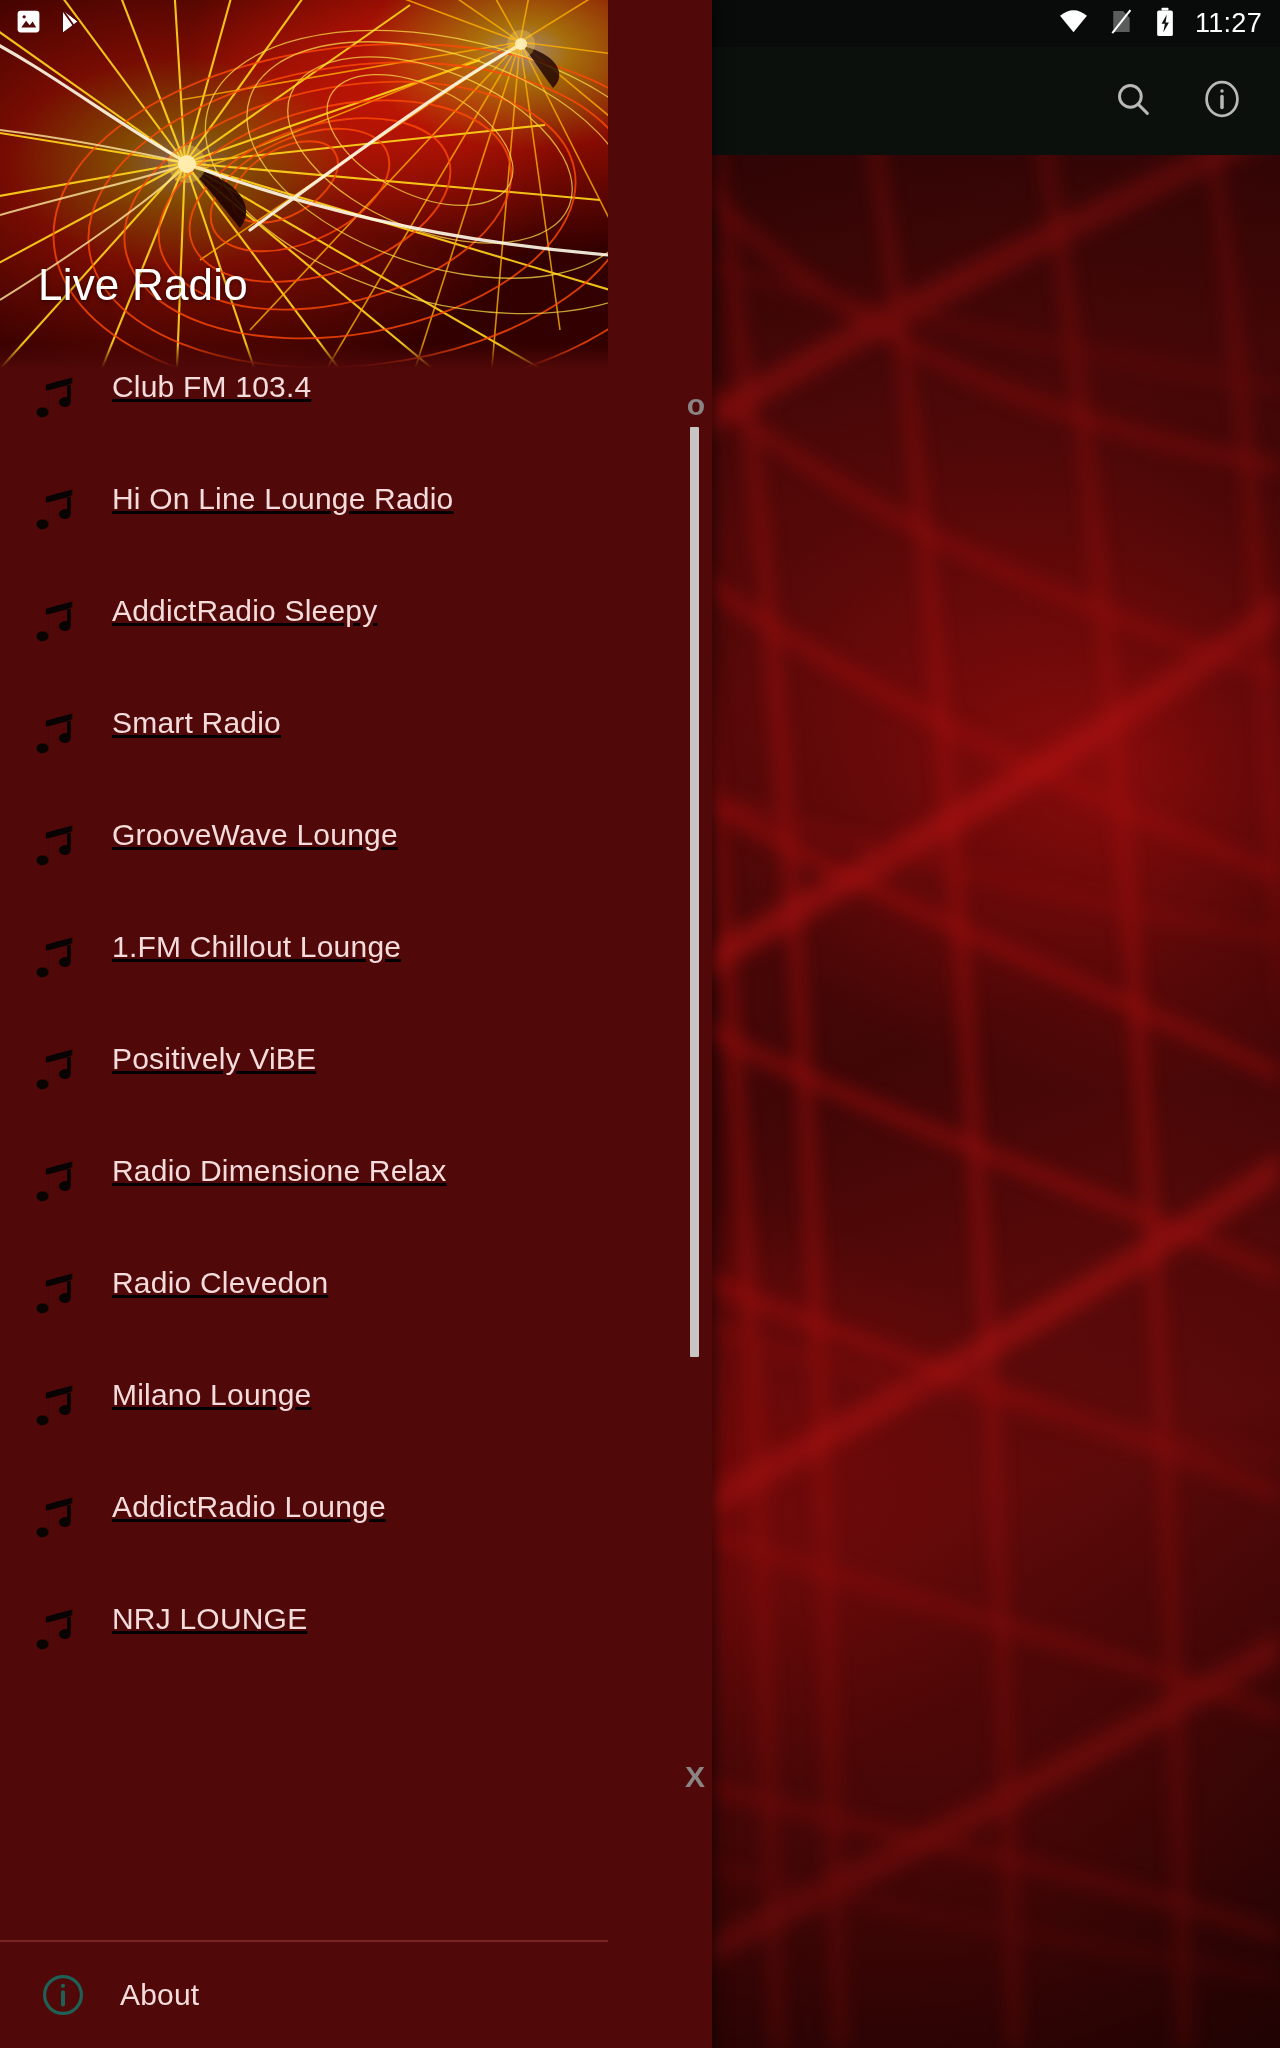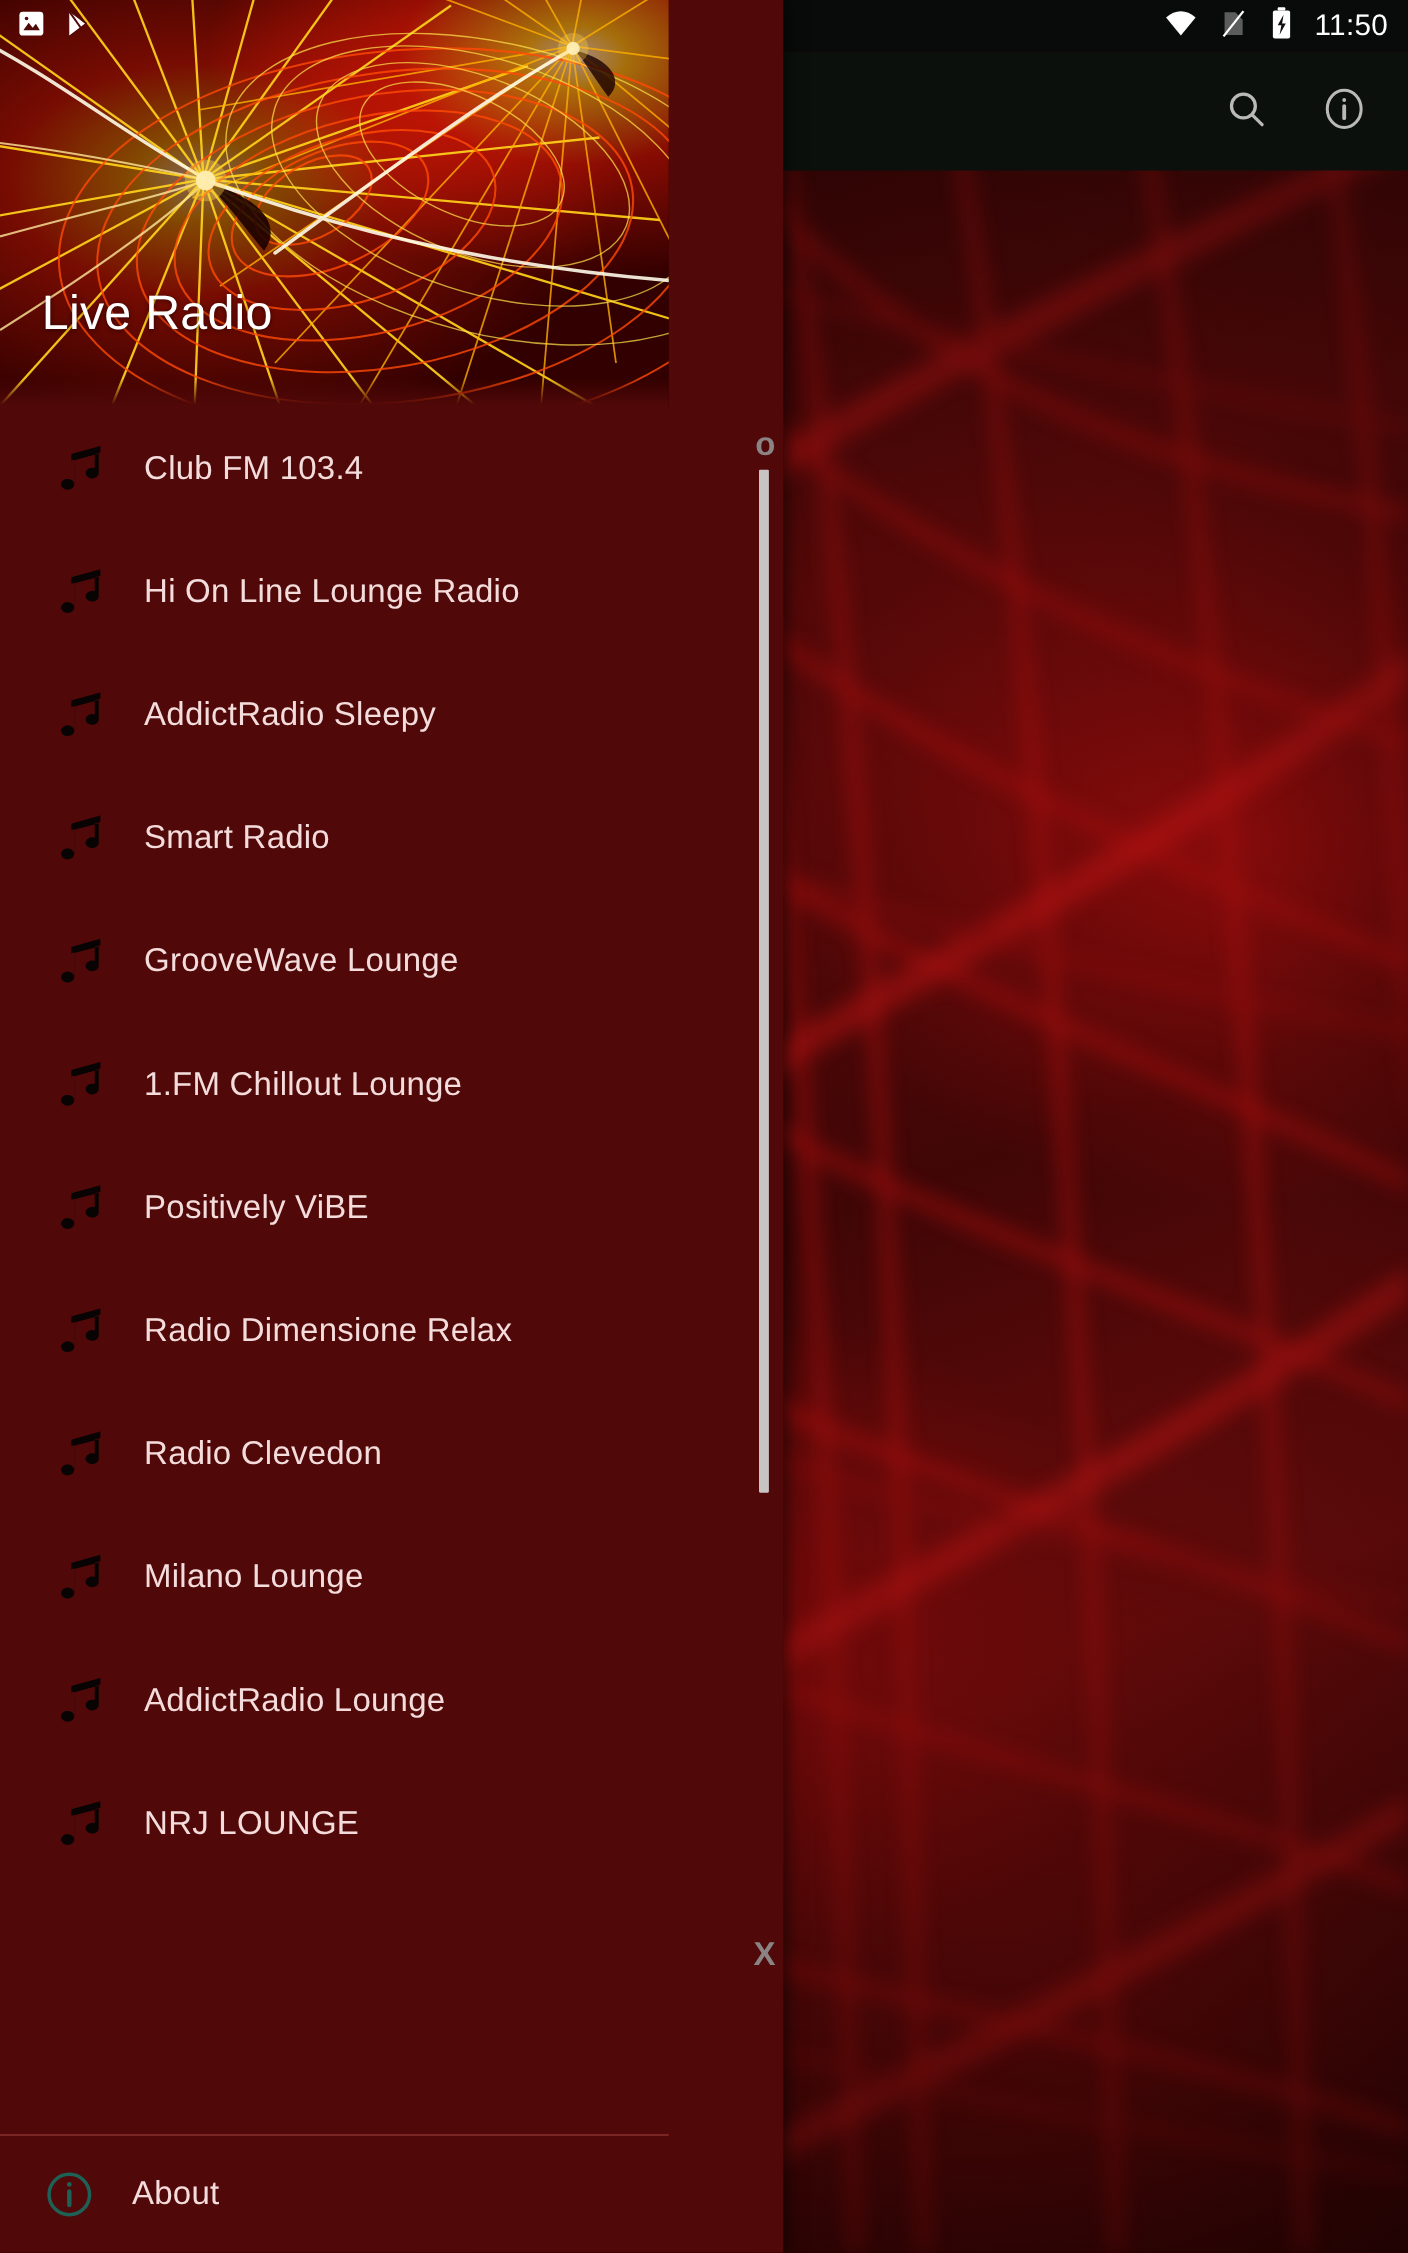--- a/index.html
+++ b/index.html
@@ -109,23 +109,24 @@
   
   .drawer-list {
     position:relative;
     flex:1 1 auto;
     overflow:hidden;
     background:#500808;
   }
   .station-row {
     position:relative;
     height:112px;
-    display:flex; align-items:center;
-    padding-left:39px;
+    display:flex; align-items:flex-start;
+    padding-left:20px;
     cursor:pointer;
+    text-decoration:underline;
   }
   .note-icon { width:70px; flex:0 0 70px; display:flex; align-items:center; justify-content:center; }
   .station-label {
     color:#f4dcdc;
     font-size:30px;
     font-weight:400;
     letter-spacing:0.2px;
     margin-left:22px;
     white-space:nowrap;
   }
@@ -494,17 +495,17 @@
           <line x1="5.2" y1="21.6" x2="20.2" y2="2.6" stroke="#ffffff" stroke-width="1.7"></line>
         </svg>
       </span>
       <span>
         <svg width="26" height="30" viewBox="0 0 18 26">
           <rect x="6" y="0.6" width="6" height="2.4" rx="0.7" fill="#ffffff"></rect>
           <rect x="2.2" y="3" width="13.6" height="22.2" rx="1.6" fill="#ffffff"></rect>
           <path d="M10.6 6.4 L6 14.6 H8.9 L7.5 22.2 L12.4 13.4 H9.5 Z" fill="#101010"></path>
         </svg>
       </span>
-      <span class="sb-time">11:50</span>
+      <span class="sb-time">11:27</span>
     </div>
   </div>
 
 </div>
 
 </body></html>

